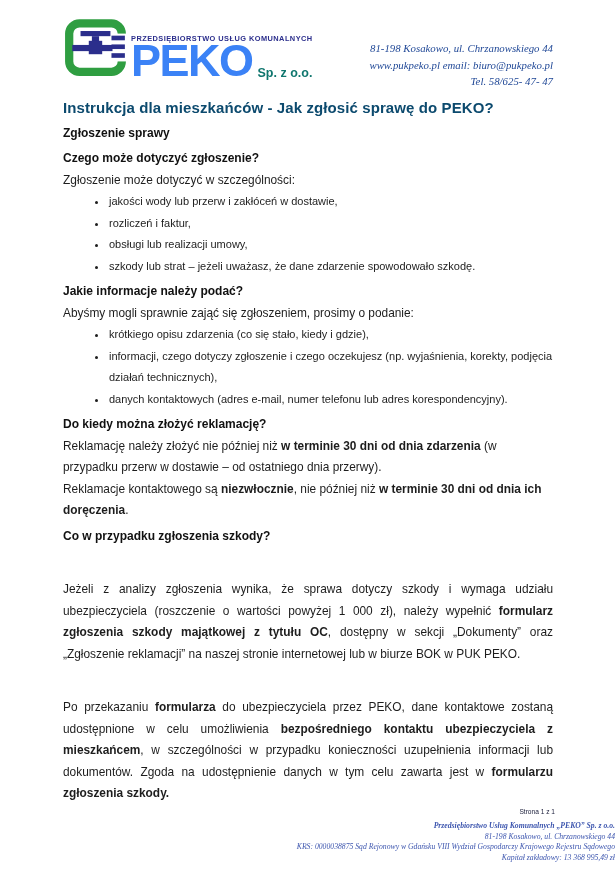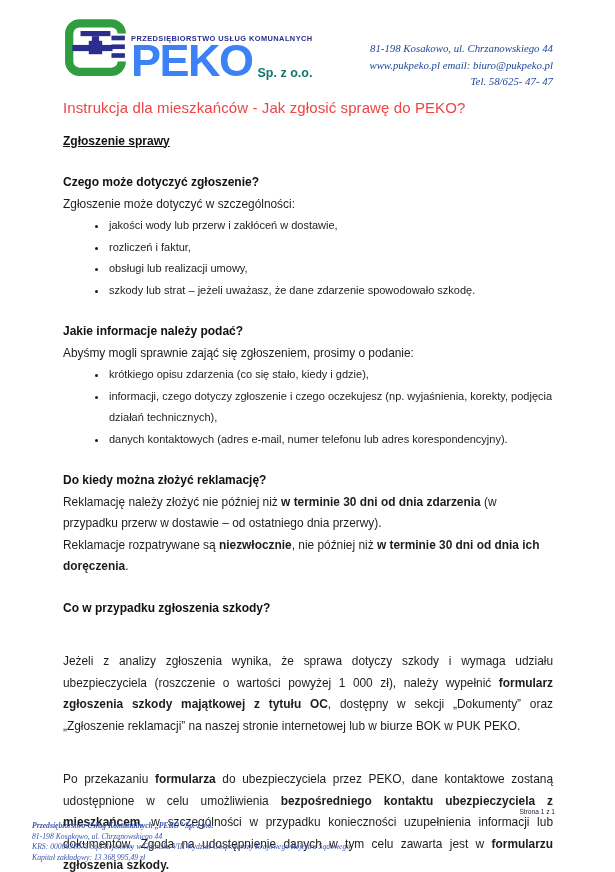--- a/index.html
+++ b/index.html
@@ -22,38 +22,38 @@
     color:#3b82f6; font-size:45px; font-weight:800; line-height:0.82; letter-spacing:-1.5px;
   }
   .logo-suffix { color:#0f766e; font-size:12.5px; font-weight:bold; margin-left:5px; }
   .contact {
     margin-top:26px; text-align:right;
     font-family:"Liberation Serif", serif; font-style:italic;
     color:#1f4796; font-size:10.8px; line-height:16.5px;
   }
 
   
-  .doc-title { margin-top:9px; font-size:15px; font-weight:normal; color:#ef4444; letter-spacing:0.1px; }
+  .doc-title { margin-top:9px; font-size:15px; font-weight:bold; color:#0c4a6e; letter-spacing:0.1px; }
   .sec-heading { margin:0; font-size:12px; font-weight:bold; color:#111; line-height:21.5px; }
-  .gap { margin-top:20px; }
-  .first-gap { margin-top:15px;text-decoration:underline; }
+  .gap { margin-top:4px; }
+  .first-gap { margin-top:7px; }
   p.body { margin:0; font-size:11.9px; line-height:21.5px; }
   p.justify { text-align:justify;margin-top:32px; }
   ul.bullets { margin:0; padding-left:45px; }
   ul.bullets li { font-size:11px; line-height:21.5px; padding-left:1px; }
   b, .b { font-weight:bold; }
 
   
   .footer { position:absolute; left:0; right:0; bottom:8px; }
   .page-label {
     text-align:right; margin:0 60px 6px 0; font-size:6.6px; color:#20233f;
   }
   .footer-lines {
-    text-align:left; font-family:"Liberation Serif", serif; font-style:italic;
-    color:#3c55ae; font-size:7.7px; line-height:10.8px;padding-left:32px;
+    text-align:right; font-family:"Liberation Serif", serif; font-style:italic;
+    color:#3c55ae; font-size:7.7px; line-height:10.8px;
   }
   .footer-lines .company { font-weight:bold; }
 </style>
 </head>
 <body>
 
 <div class="page">
   <div class="content">
 
     <div class="header-row">
@@ -103,21 +103,21 @@
     <p class="body">Abyśmy mogli sprawnie zająć się zgłoszeniem, prosimy o podanie:</p>
     <ul class="bullets">
       <li>krótkiego opisu zdarzenia (co się stało, kiedy i gdzie),</li>
       <li>informacji, czego dotyczy zgłoszenie i czego oczekujesz (np. wyjaśnienia, korekty, podjęcia działań technicznych),</li>
       <li>danych kontaktowych (adres e-mail, numer telefonu lub adres korespondencyjny).</li>
     </ul>
 
     <h3 class="sec-heading gap">Do kiedy można złożyć reklamację?</h3>
     <p class="body"><span>Reklamację należy złożyć nie później niż </span><b>w terminie 30 dni od dnia zdarzenia</b><span> (w przypadku przerw w dostawie – od ostatniego dnia przerwy).</span></p>
 
-    <p class="body"><span>Reklamacje rozpatrywane są </span><b>niezwłocznie</b><span>, nie później niż </span><b>w terminie 30 dni od dnia ich doręczenia</b><span>.</span></p>
+    <p class="body"><span>Reklamacje kontaktowego są </span><b>niezwłocznie</b><span>, nie później niż </span><b>w terminie 30 dni od dnia ich doręczenia</b><span>.</span></p>
 
     <h3 class="sec-heading gap">Co w przypadku zgłoszenia szkody?</h3>
     <p class="body justify"><span>Jeżeli z analizy zgłoszenia wynika, że sprawa dotyczy szkody i wymaga udziału ubezpieczyciela (roszczenie o wartości powyżej 1 000 zł), należy wypełnić </span><b>formularz zgłoszenia szkody majątkowej z tytułu OC</b><span>, dostępny w sekcji „Dokumenty” oraz „Zgłoszenie reklamacji” na naszej stronie internetowej lub w biurze BOK w PUK PEKO.</span></p>
     <p class="body justify"><span>Po przekazaniu </span><b>formularza</b><span> do ubezpieczyciela przez PEKO, dane kontaktowe zostaną udostępnione w celu umożliwienia </span><b>bezpośredniego kontaktu ubezpieczyciela z mieszkańcem</b><span>, w szczególności w przypadku konieczności uzupełnienia informacji lub dokumentów. Zgoda na udostępnienie danych w tym celu zawarta jest w </span><b>formularzu zgłoszenia szkody.</b></p>
 
   </div>
 
   <div class="footer">
     <div class="page-label">Strona 1 z 1</div>
     <div class="footer-lines">

